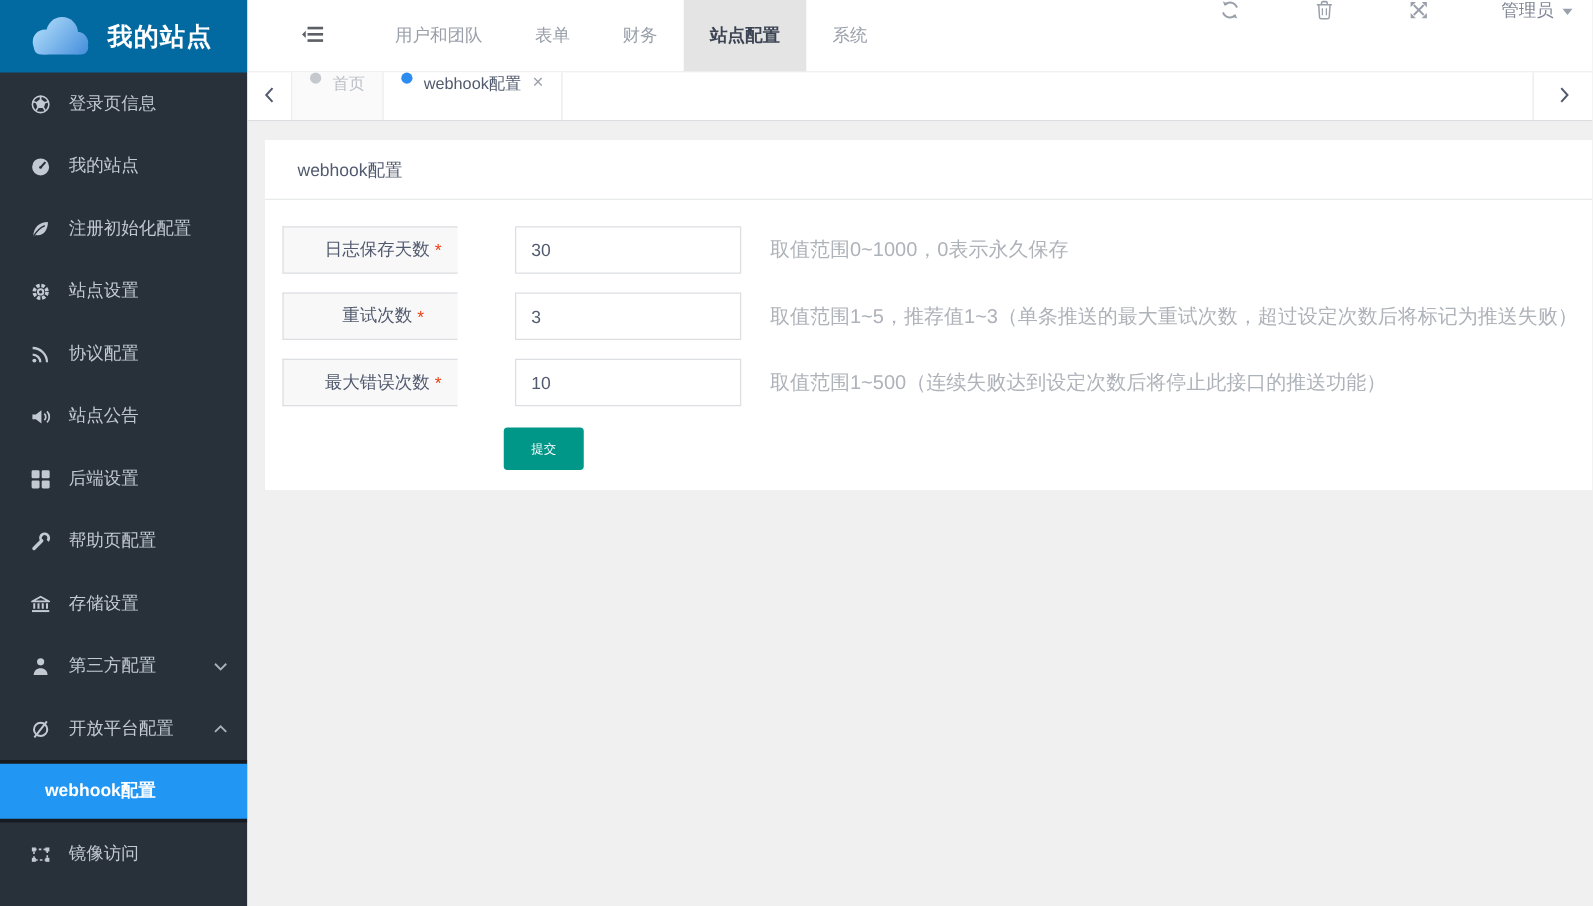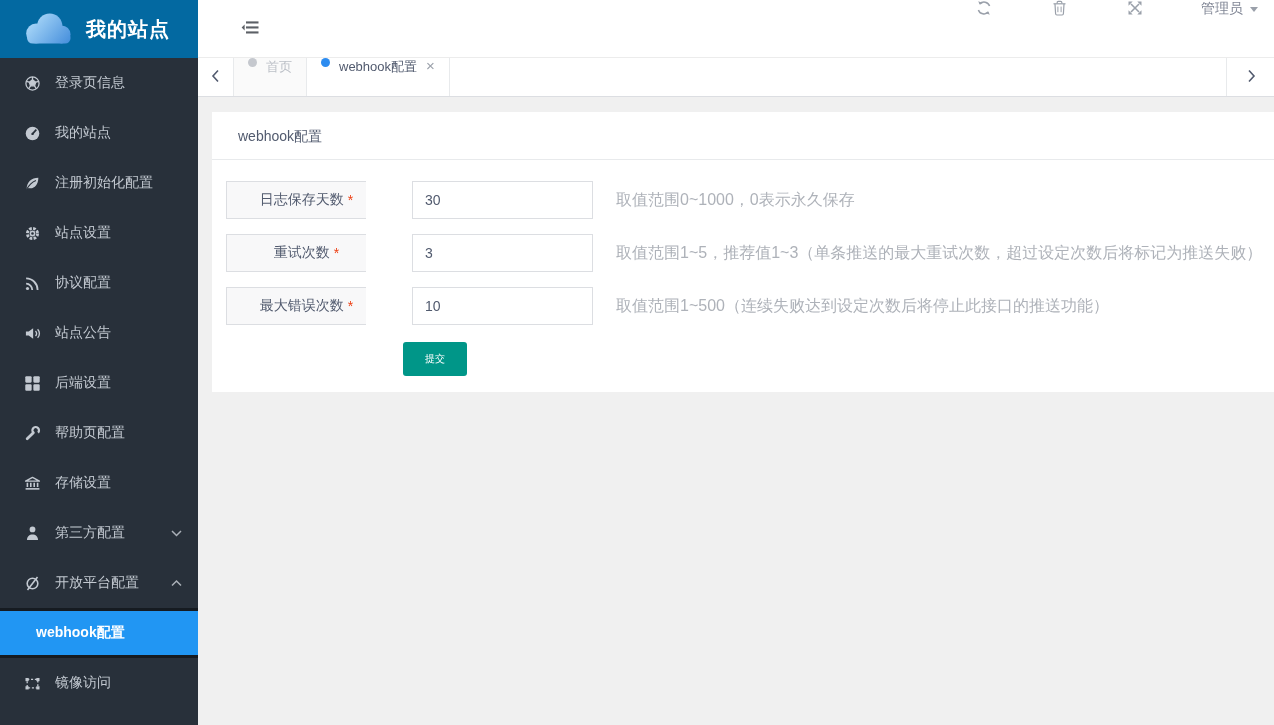--- a/index.html
+++ b/index.html
@@ -263,20 +263,27 @@
         <span>
           <svg width="18" height="15" viewBox="0 0 18 15" fill="currentColor">
             <rect x="5" y="1.4" width="12.5" height="2.1"></rect>
             <rect x="5" y="6.4" width="12.5" height="2.1"></rect>
             <rect x="5" y="11.4" width="12.5" height="2.1"></rect>
             <path d="M3.6 4.6 v5.8 L0.6 7.5 Z"></path>
           </svg>
         </span>
       </div>
 
+      <nav class="top-tabs">
+        <div class="top-tab">用户和团队</div>
+        <div class="top-tab">表单</div>
+        <div class="top-tab">财务</div>
+        <div class="top-tab active">站点配置</div>
+        <div class="top-tab">系统</div>
+      </nav>
 
       <div class="top-actions">
         <span class="ticon">
           <svg width="16" height="16" viewBox="0 0 16 16" stroke="currentColor" fill="none" stroke-width="1.5">
             <path d="M13.6 6.1 A5.9 5.9 0 0 0 3.7 3.9"></path>
             <path d="M2.4 9.9 A5.9 5.9 0 0 0 12.3 12.1"></path>
             <path d="M2.2 1.2 l1.5 3.4 3.2-1.7 Z" fill="currentColor" stroke="none"></path>
             <path d="M13.8 14.8 l-1.5-3.4-3.2 1.7 Z" fill="currentColor" stroke="none"></path>
           </svg>
         </span>

